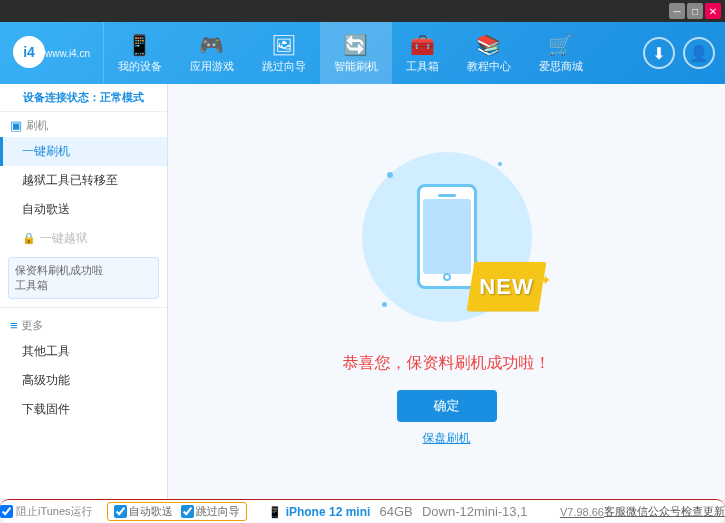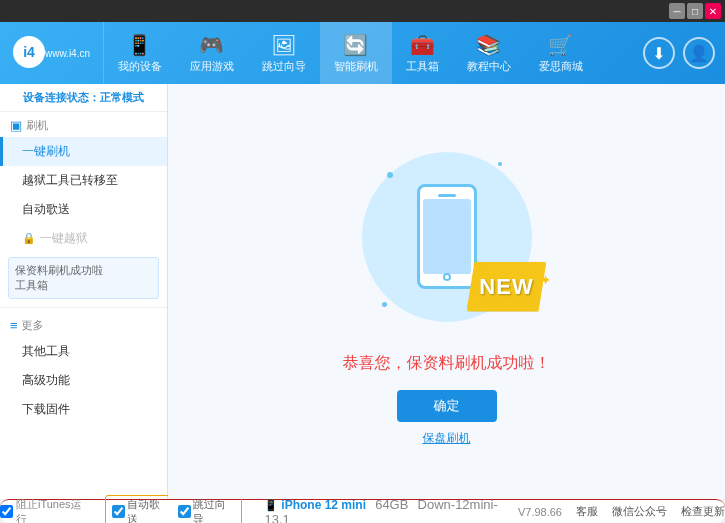--- a/index.html
+++ b/index.html
@@ -252,21 +252,21 @@
       display: flex; align-items: center; gap: 8px;
       border: 1px solid #f0a000;
       border-radius: 3px;
       padding: 1px 6px;
       margin-right: 8px;
     }
     .checkbox-label { display: flex; align-items: center; gap: 2px; cursor: pointer; }
     .checkbox-label input { accent-color: #1a8ee0; }
 
     .bottom-right {
-      display: flex; align-items: center; gap: 14px;
+      display: flex; align-items: center;  text-decoration: underline;
     }
     .bottom-version { color: #888; }
     .bottom-link { color: #555; cursor: pointer; }
     .itunes-status {
       display: flex; align-items: center; gap: 3px; color: #888;
     }
 
     
     .dot {
       position: absolute;

